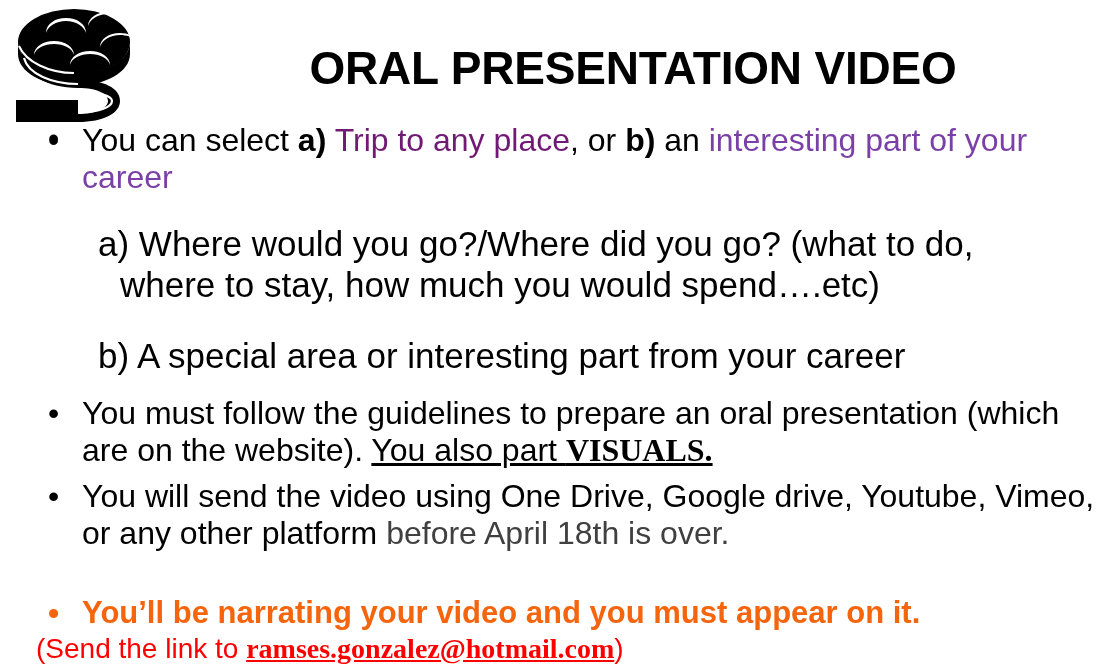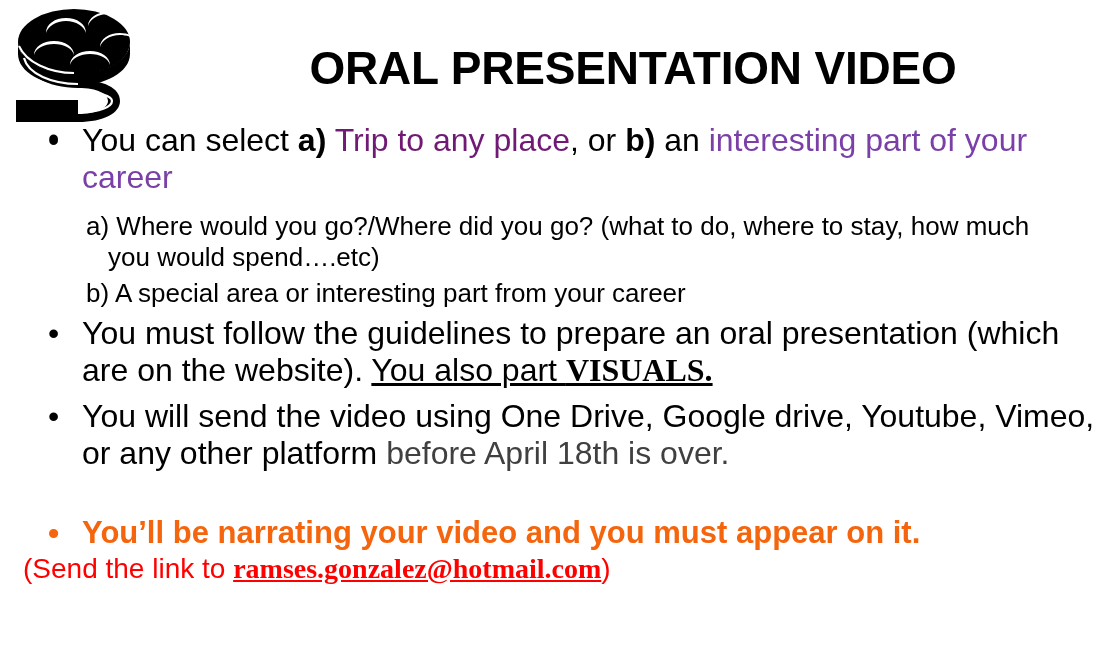--- a/index.html
+++ b/index.html
@@ -75,34 +75,34 @@
 
   .bullet-row.orange {
     color: #F4650D;
     font-weight: bold;
     font-size: 31px;
   }
   .bullet-row.orange .dot { color: #F4650D; }
 
   .sub-row {
     position: relative;
-    margin: 0;
+    margin: 12px;
     padding-left: 108px;
     padding-right: 60px;
-    font-size: 26px;
+    font-size: 35px;
     line-height: 1.18;
     text-indent: -22px;
   }
 
   .spacer-lg { height: 40px; }
   .spacer-sm { height: 12px; }
   .spacer-xs { height: 6px; }
 
   .email-line {
-    padding-left: 23px;
+    padding-left: 36px;
     font-size: 28px;
     line-height: 1.15;
     color: #FF0000;
     margin: 0;
   }
 
   .blue   { color: #701a75; }
   .purple { color: #7B3FA8; }
   .red    { color: #404040; }
   .bold   { font-weight: bold; }

